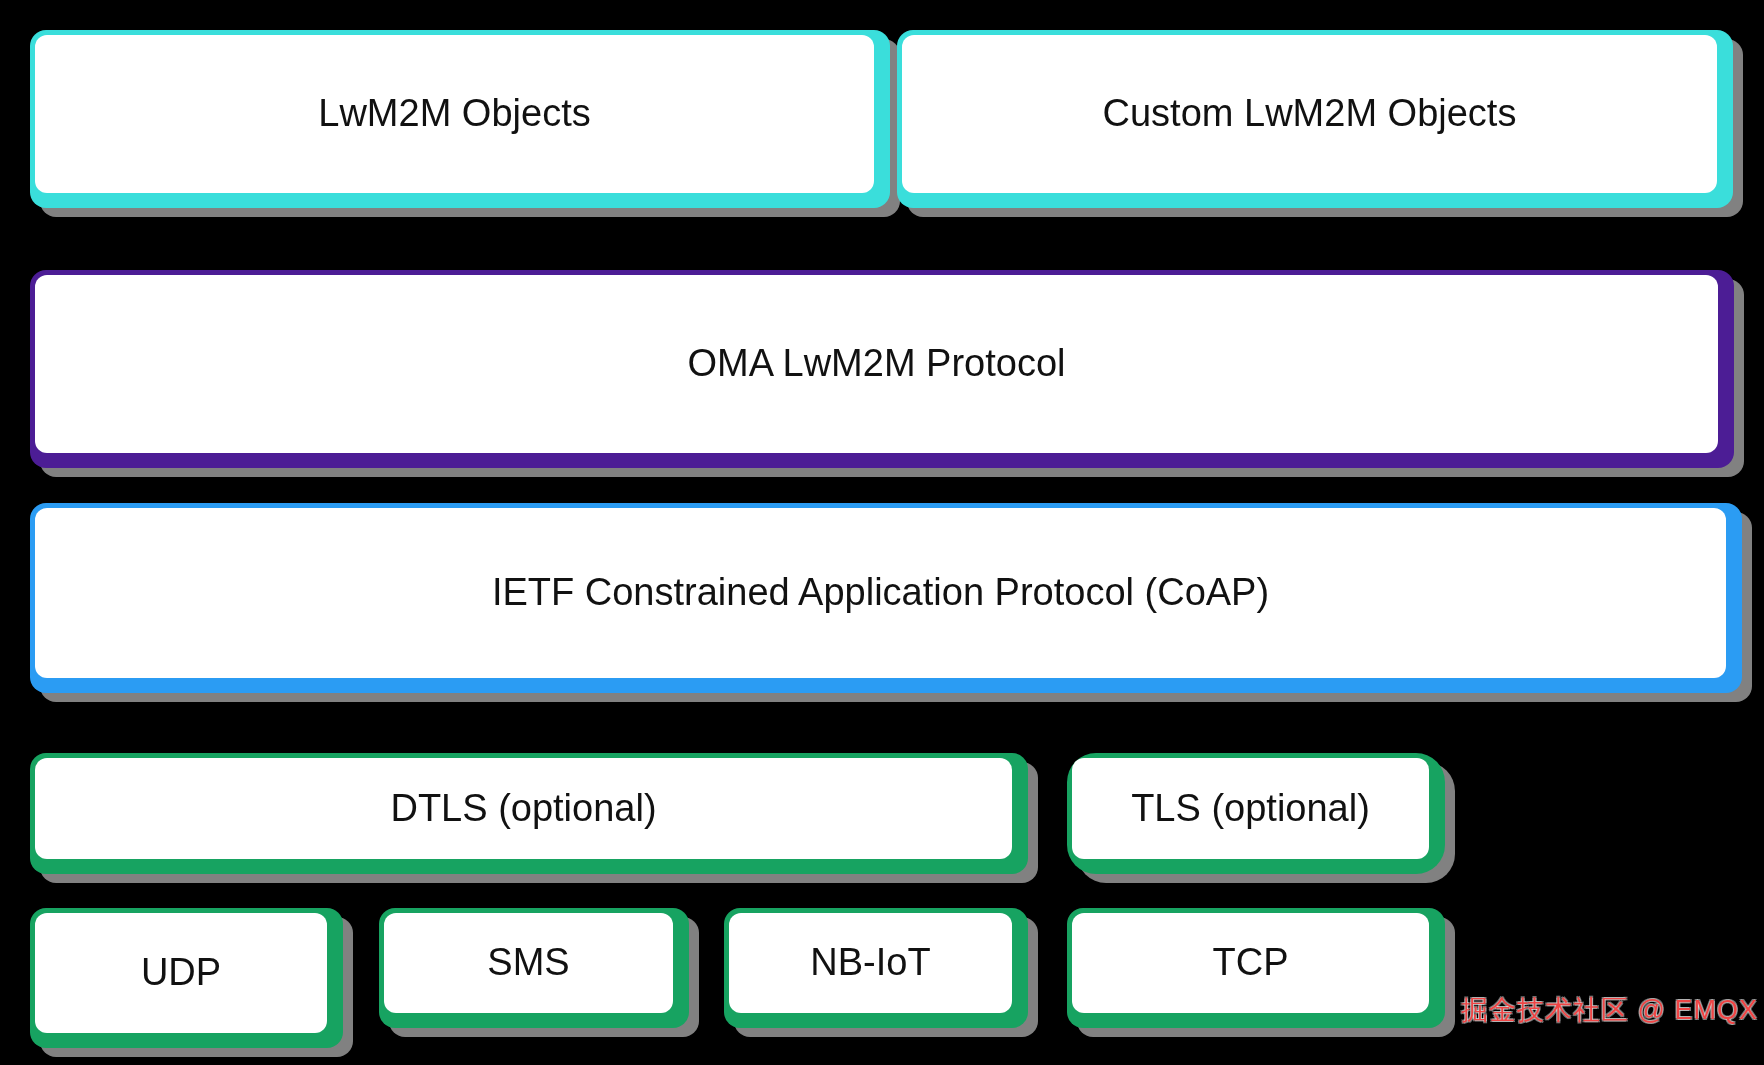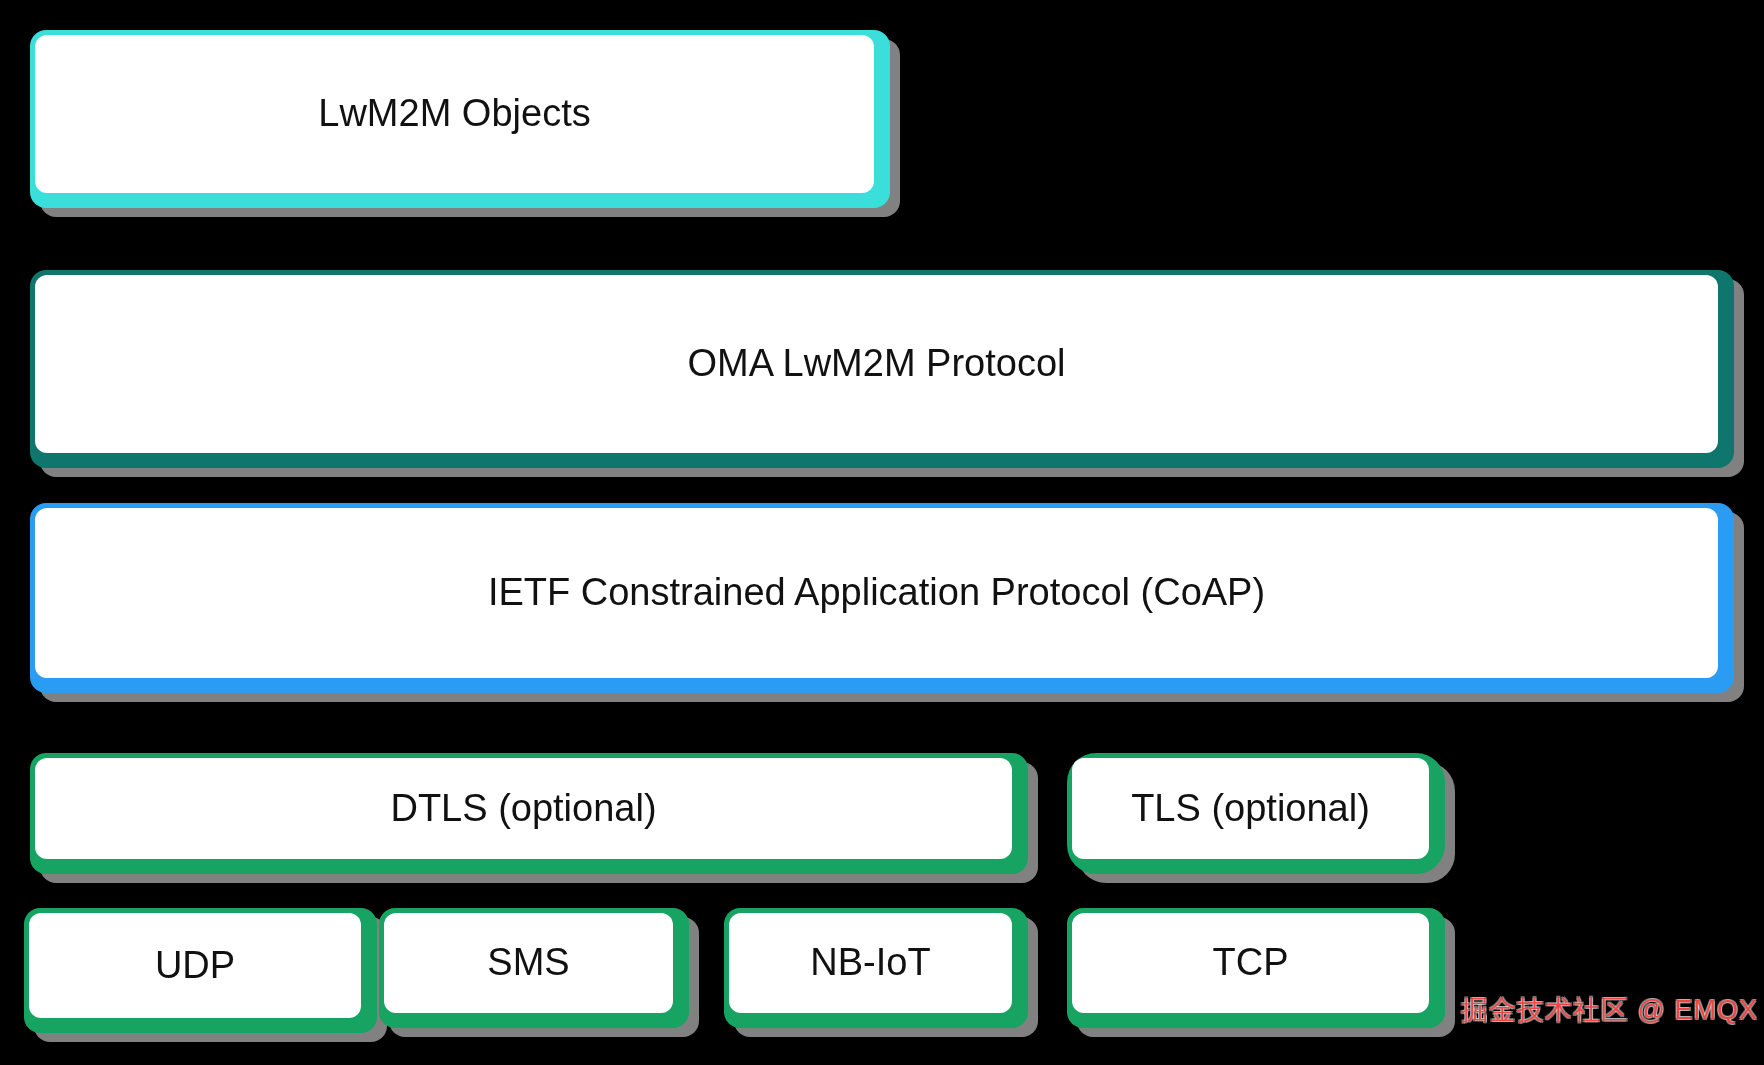--- a/index.html
+++ b/index.html
@@ -32,32 +32,32 @@
     display: flex;
     align-items: center;
     justify-content: center;
     text-align: center;
     color: #111111;
     font-size: 38px;
     line-height: 1.25;
     white-space: pre-line;
   }
   .cyan   { background: #3adedb; }
-  .purple { background: #0f766e; text-decoration: underline; }
-  .blue   { background: #2b9cf3; }
+  .purple { background: #4c1d95; text-decoration: underline; }
+  .blue   { background: #2b9cf3; padding-left: 8px; }
   .green  { background: #17a361; }
 
   .b-lwm2m-objects  { left: 30px;  top: 30px;  width: 860px;  height: 178px; }
   .b-custom-objects { left: 897px; top: 30px;  width: 836px;  height: 178px; }
   .b-oma            { left: 30px;  top: 270px; width: 1704px; height: 198px; }
   .b-coap           { left: 30px;  top: 503px; width: 1704px; height: 190px; }
   .b-dtls           { left: 30px;  top: 753px; width: 998px;  height: 121px; }
   .b-tls            { left: 1067px;top: 753px; width: 378px;  height: 121px; border-radius: 29px; }
   .b-lorawan        { left: 1473px;top: 752px; width: 262px;  height: 278px; }
-  .b-udp            { left: 24px;  top: 908px; width: 313px;  height: 125px; padding-left: 40px; }
+  .b-udp            { left: 30px;  top: 908px; width: 313px;  height: 140px; }
   .b-sms            { left: 379px; top: 908px; width: 310px;  height: 120px; }
   .b-nbiot          { left: 724px; top: 908px; width: 304px;  height: 120px; }
   .b-tcp            { left: 1067px;top: 908px; width: 378px;  height: 120px; }
 
   .watermark {
     position: absolute;
     right: 6px;
     top: 992px;
     font-size: 27px;
     letter-spacing: 1px;
@@ -72,20 +72,23 @@
 </style>
 </head>
 <body>
 
 <div class="canvas">
 
   <div class="box cyan b-lwm2m-objects">
     <div class="inner">LwM2M Objects</div>
   </div>
 
+  <div class="box cyan b-custom-objects">
+    <div class="inner">Custom LwM2M Objects</div>
+  </div>
 
   <div class="box purple b-oma">
     <div class="inner">OMA LwM2M Protocol</div>
   </div>
 
   <div class="box blue b-coap">
     <div class="inner">IETF Constrained Application Protocol (CoAP)</div>
   </div>
 
   <div class="box green b-dtls">

